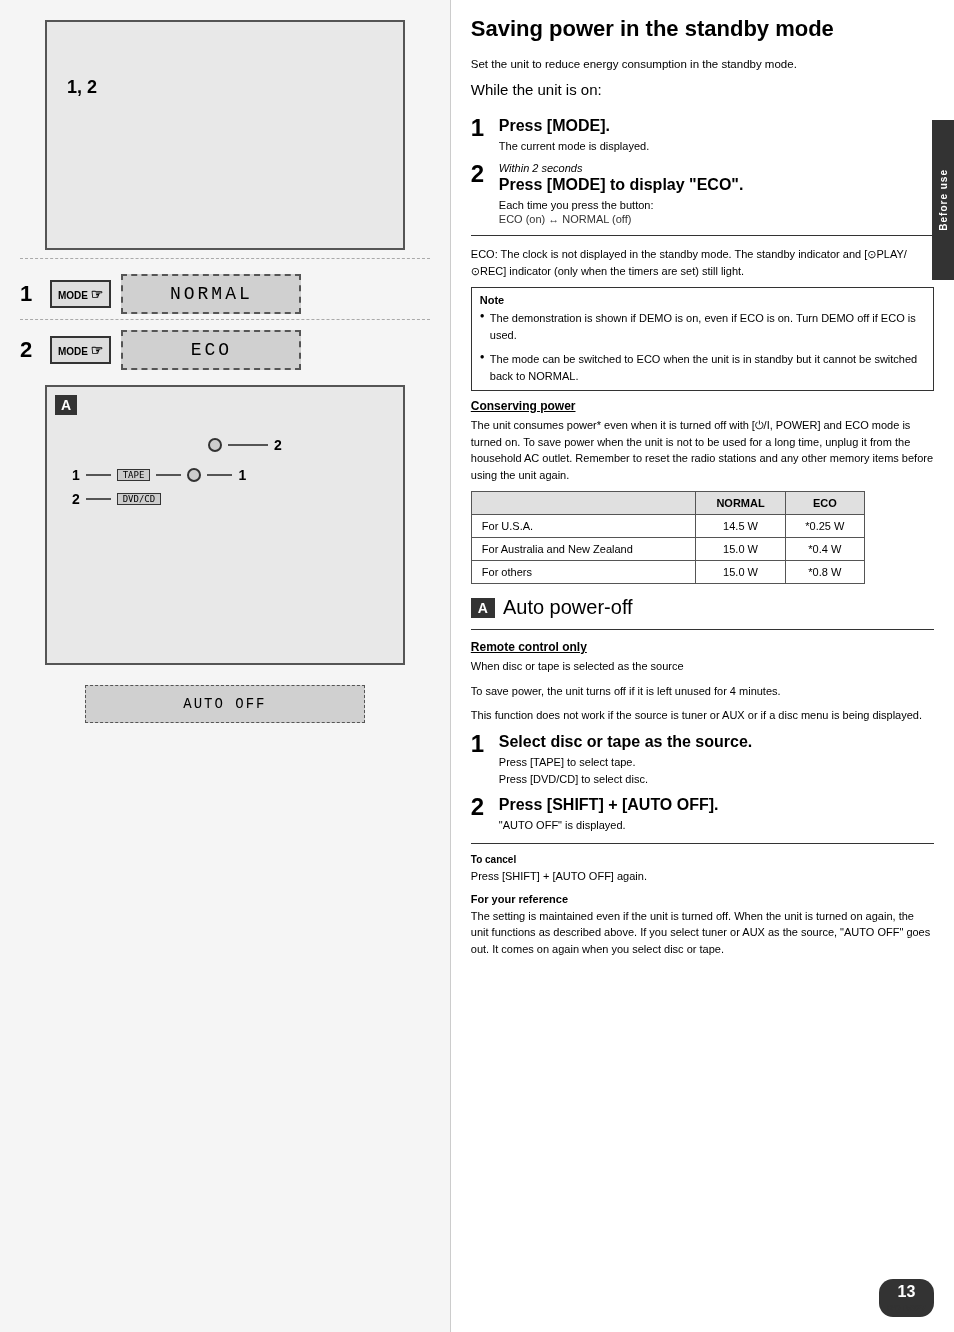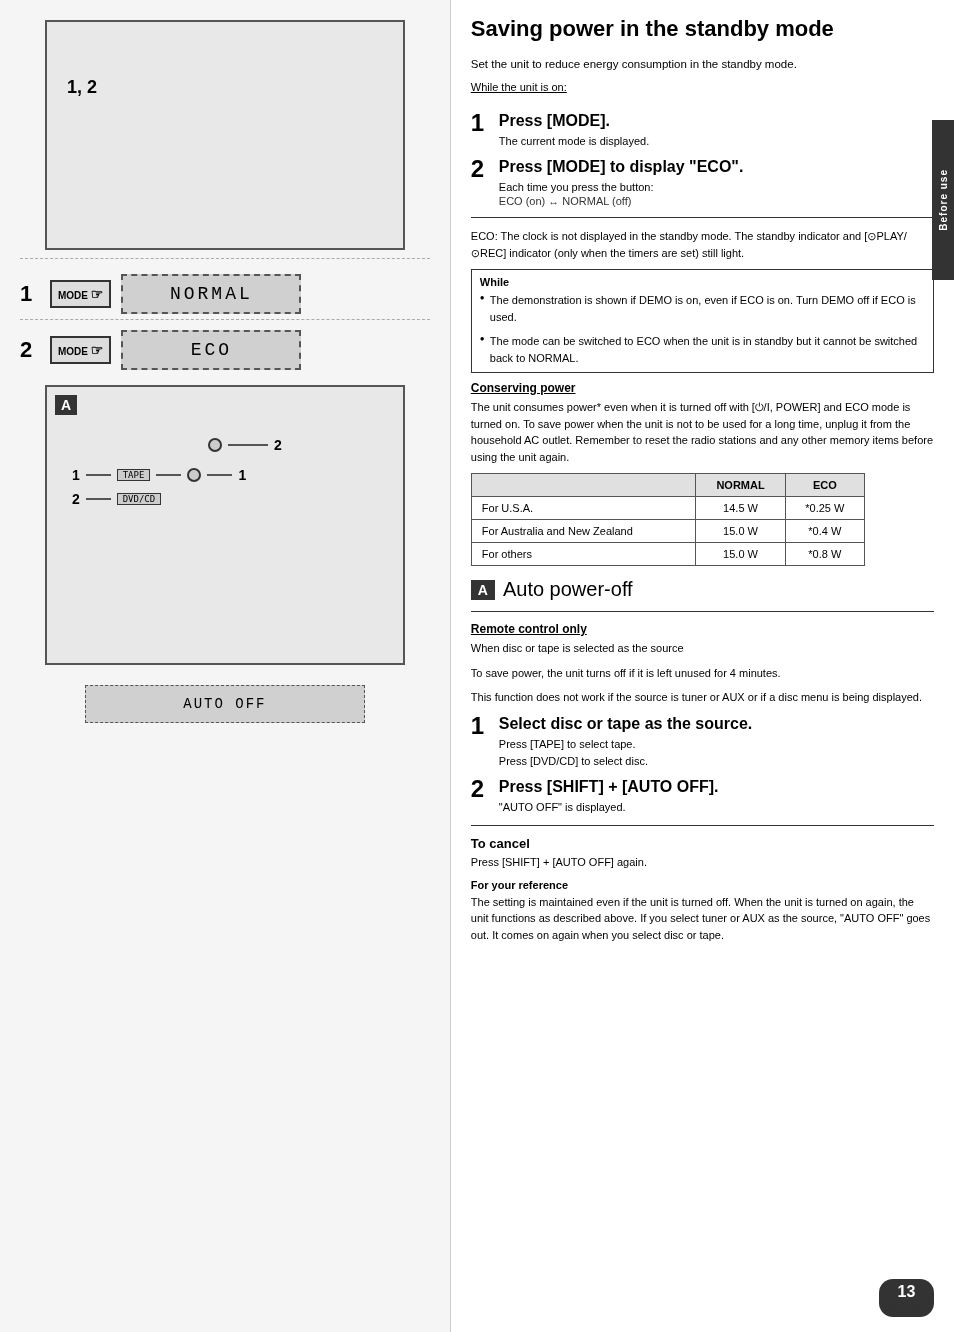--- a/index.html
+++ b/index.html
@@ -181,23 +181,22 @@
       line-height: 1.3;
     }
 
     .intro-text {
       font-size: 11.5px;
       margin-bottom: 8px;
       line-height: 1.5;
     }
 
     .while-text {
-      font-size: 11px;
+      font-size: 15px;
       margin-bottom: 18px;
-      text-decoration: underline;
     }
 
     .step-row {
       display: flex;
       align-items: flex-start;
       margin: 8px 0 4px 0;
       gap: 8px;
     }
 
     .step-num-large {
@@ -337,21 +336,21 @@
     }
 
     .remote-desc {
       font-size: 11px;
       line-height: 1.5;
       margin-bottom: 8px;
     }
 
     .to-cancel-title {
       font-weight: bold;
-      font-size: 13px;
+      font-size: 10px;
       margin: 8px 0 3px 0;
     }
 
     .for-ref-title {
       font-weight: bold;
       font-size: 11px;
       margin: 8px 0 3px 0;
     }
 
     
@@ -520,32 +519,33 @@
     <span class="step-num-large">1</span>
     <div class="step-content">
       <div class="step-main">Press [MODE].</div>
       <div class="step-sub">The current mode is displayed.</div>
     </div>
   </div>
 
   <div class="step-row">
     <span class="step-num-large">2</span>
     <div class="step-content">
+      <div class="within-text">Within 2 seconds</div>
       <div class="step-main">Press [MODE] to display "ECO".</div>
       <div class="step-sub">Each time you press the button:</div>
       <div class="step-secondary">ECO (on) ↔ NORMAL (off)</div>
     </div>
   </div>
 
   <hr class="solid">
 
   <p class="eco-note">ECO: The clock is not displayed in the standby mode. The standby indicator and [⊙PLAY/⊙REC] indicator (only when the timers are set) still light.</p>
 
   <div class="note-box">
-    <div class="note-title">While</div>
+    <div class="note-title">Note</div>
     <div class="note-item">The demonstration is shown if DEMO is on, even if ECO is on. Turn DEMO off if ECO is used.</div>
     <div class="note-item" style="margin-top:8px;">The mode can be switched to ECO when the unit is in standby but it cannot be switched back to NORMAL.</div>
   </div>
 
   <div class="conserving-title">Conserving power</div>
   <p class="conserving-text">The unit consumes power* even when it is turned off with [⏻/I, POWER] and ECO mode is turned on. To save power when the unit is not to be used for a long time, unplug it from the household AC outlet. Remember to reset the radio stations and any other memory items before using the unit again.</p>
 
   <table class="power-table">
     <thead>
       <tr>

